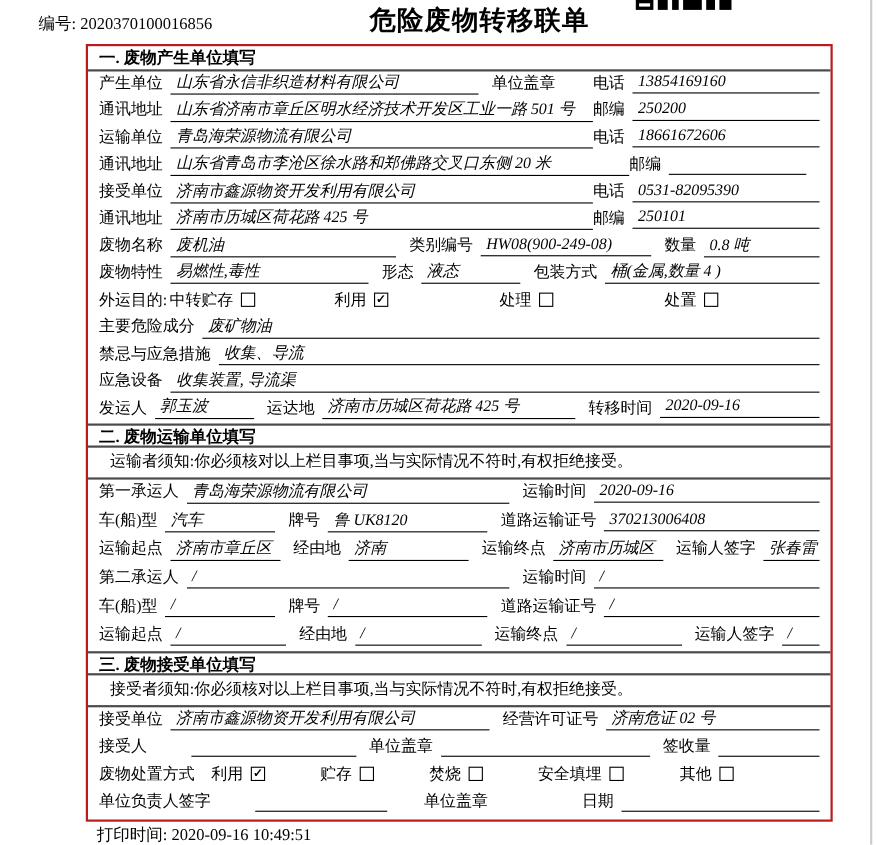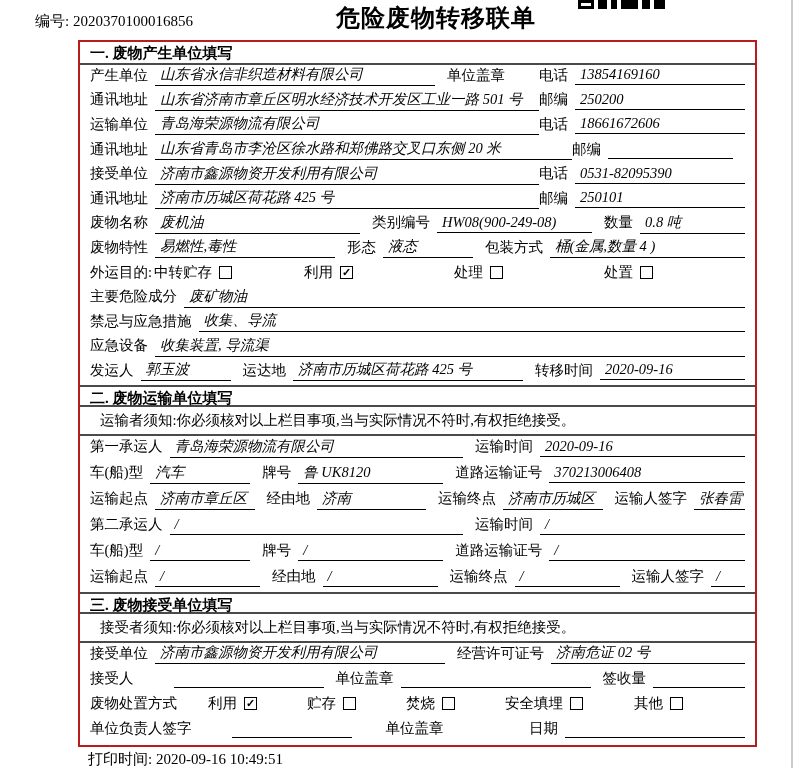--- a/index.html
+++ b/index.html
@@ -294,21 +294,21 @@
     <div class="row">
       <span class="lbl">接受人</span>
       <span class="val w150" style="margin-left:40px"></span>
       <span class="lbl">单位盖章</span>
       <span class="val w190"></span>
       <span class="lbl">签收量</span>
       <span class="val grow"></span>
     </div>
 
     <div class="row">
-      <span class="lbl" style="margin-right:31px">废物处置方式</span>
+      <span class="lbl" style="margin-right:15px">废物处置方式</span>
       <span class="opt ow85">
         <span>利用</span>
         <span class="cb">✓</span>
       </span>
       <span class="opt ow85 opt-gap">
         <span>贮存</span>
         <span class="cb"></span>
       </span>
       <span class="opt ow85 opt-gap">
         <span>焚烧</span>

